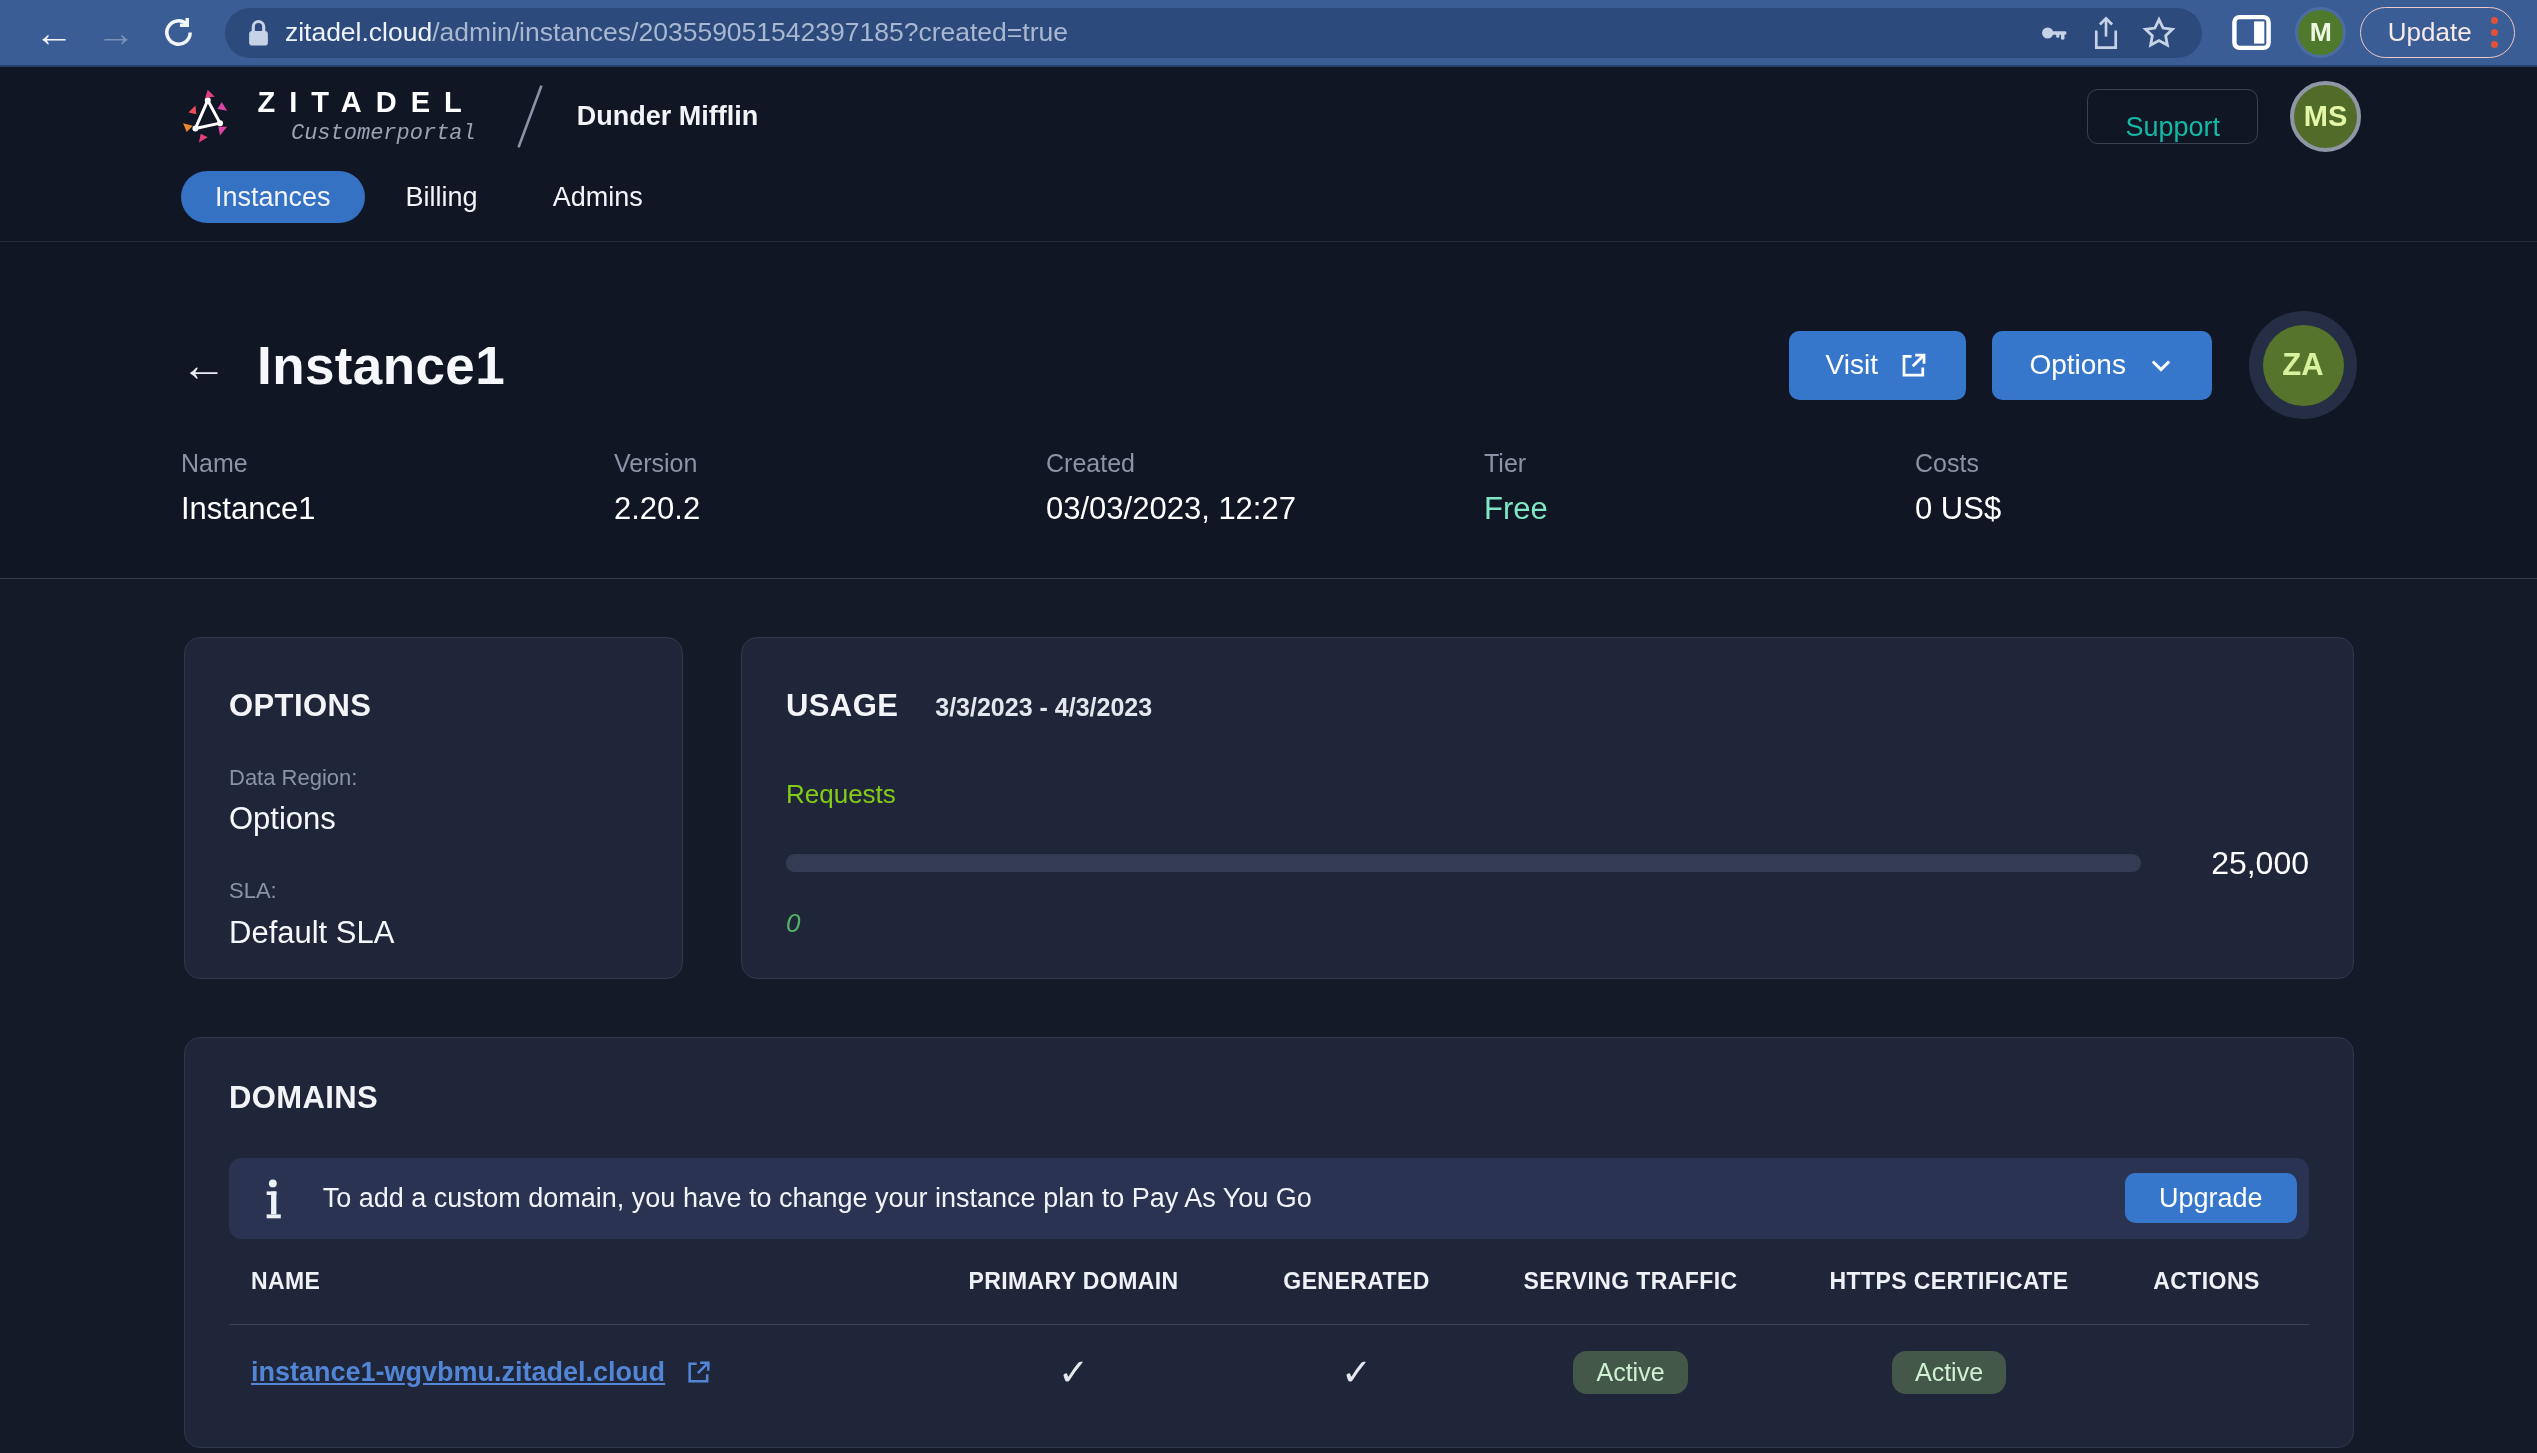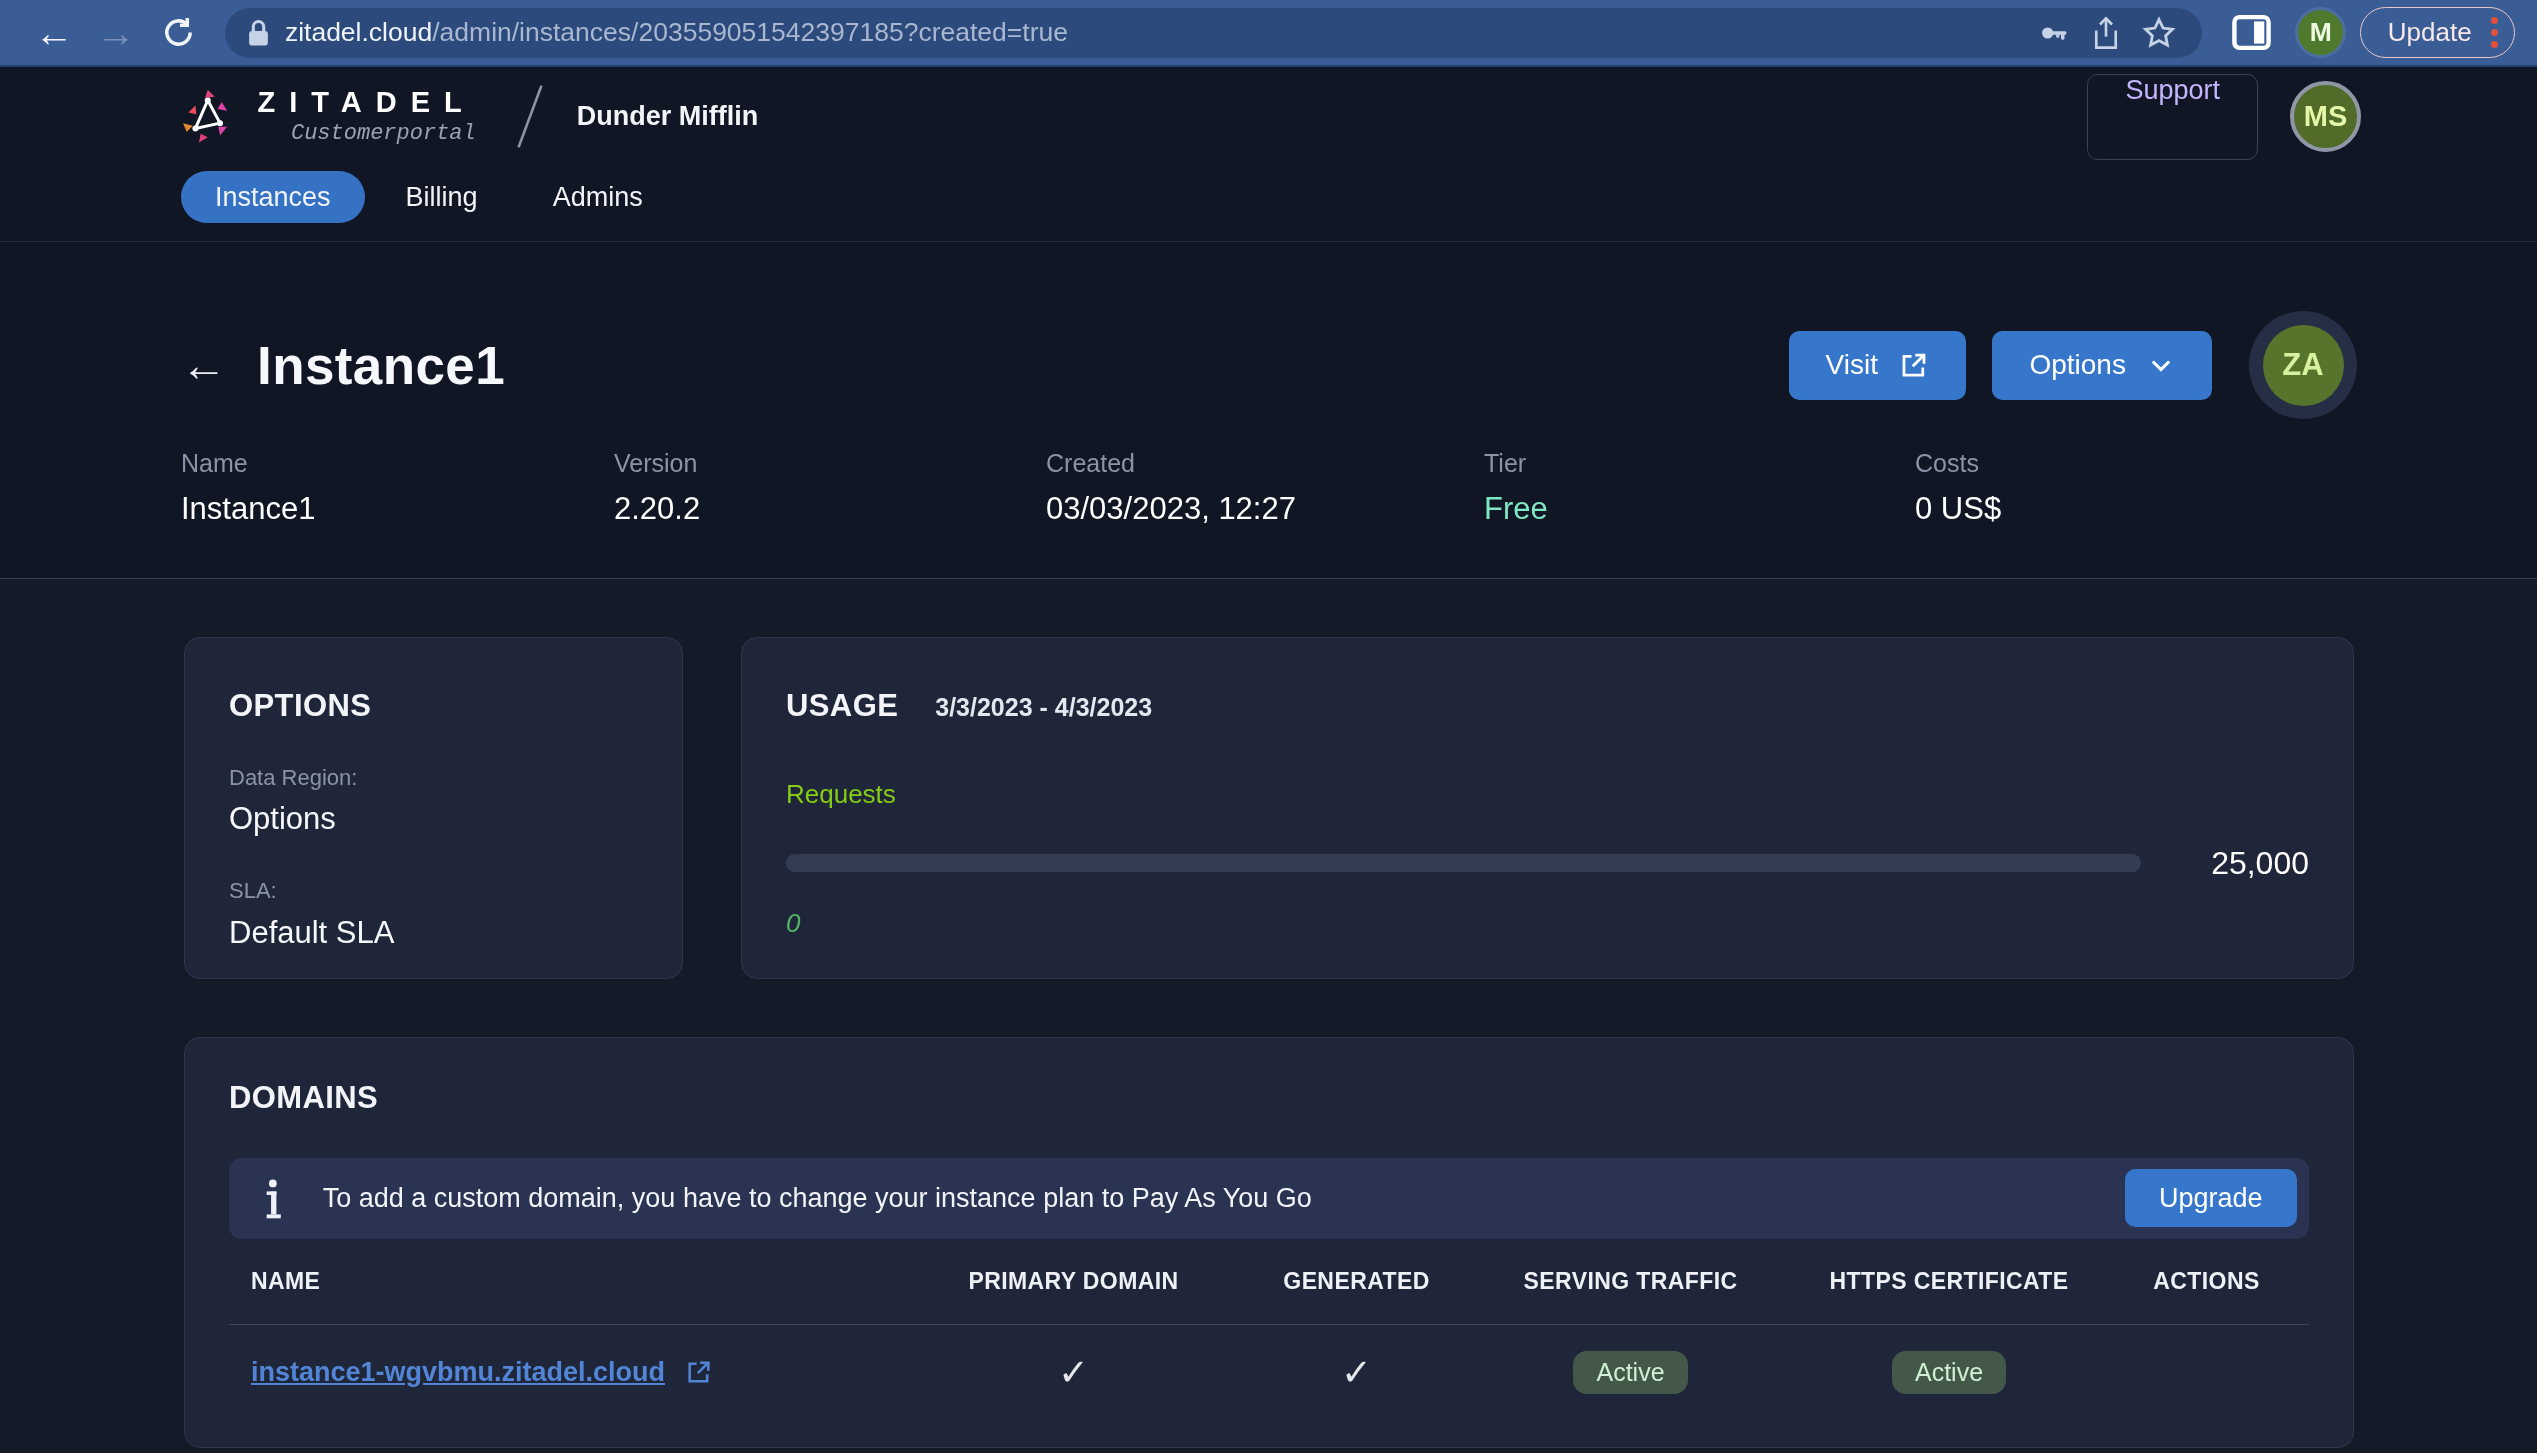--- a/index.html
+++ b/index.html
@@ -55,22 +55,22 @@
   }
   .brand { display:flex; align-items:center; gap:19.5px; }
   .wordmark { display:flex; flex-direction:column; align-items:flex-end; }
   .brand-name { color:#ffffff; font-size:29px; font-weight:600; letter-spacing:14px; line-height:1; }
   .brand-sub  { color:#9aa3b2; font-size:22px; font-style:italic; margin-top:5.3px; line-height:1;font-family:Liberation Mono, monospace; }
   .slash { margin:0 32px 0 39px; color:#8b94a6; }
   .org-name { color:#f2f4f8; font-size:27px; font-weight:600; }
   .header-spacer { flex:1; }
   .support-btn {
     border:1.8px solid #3a4356; border-radius:10.6px; background:transparent;
-    color:#c4b5fd; font-size:27px; padding:0 37px; height:86px;
-    display:flex; align-items:flex-start;
+    color:#14b8a6; font-size:27px; padding:0 37px; height:55px;
+    display:flex; align-items:flex-end;
   }
   .user-avatar {
     width:71px; height:71px; border-radius:50%; background:#506c28;
     border:4.4px solid #8f97a6; margin-left:32px;
     display:flex; align-items:center; justify-content:center;
     color:#e4f6a7; font-size:29px; font-weight:700;
   }
   .tabs-row {
     display:flex; align-items:center; gap:7px;
     padding:5.3px 0 17.7px 181px;
@@ -128,21 +128,21 @@
   .usage-limit { width:168px; text-align:right; font-size:32px; color:#ffffff; }
   .usage-current { margin-top:26.5px; color:#52b365; font-size:26px; font-style:italic; }
 
   .domains-card { margin-top:58px; padding:42px 44px 0 44px; height:411px; }
   .notice-banner {
     margin-top:42px; background:#2a3452; border-radius:12.4px; height:81px;
     display:flex; align-items:center; padding:0 12.4px 0 35px; gap:41px;
   }
   .notice-text { font-size:27px; color:#f2f4f8; flex:1; }
   .upgrade-btn {
-    background:#3777cb; border:none; border-radius:10.6px; height:58px;
+    background:#3777cb; border:none; border-radius:10.6px; height:50px;
     color:#ffffff; font-size:27px; padding:0 34px; flex:0 0 auto;
   }
   .dtable { padding:0 22px; }
   .dtable-grid {
     display:grid;
     grid-template-columns:672px 301px 265px 283px 354px 1fr;
     align-items:center;
   }
   .dtable-head { height:85px; }
   .th { font-size:23px; font-weight:700; color:#eef1f6; letter-spacing:0.4px; }

